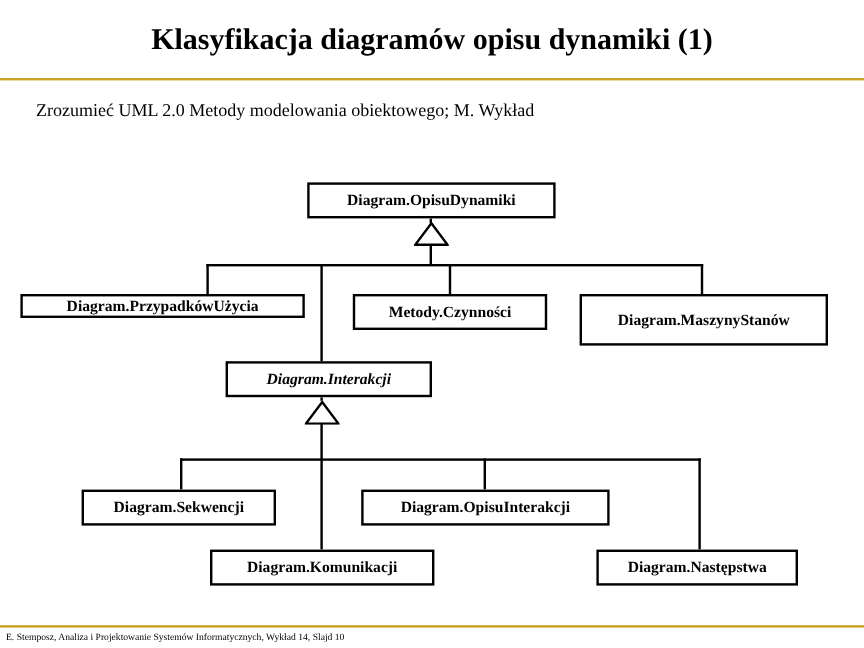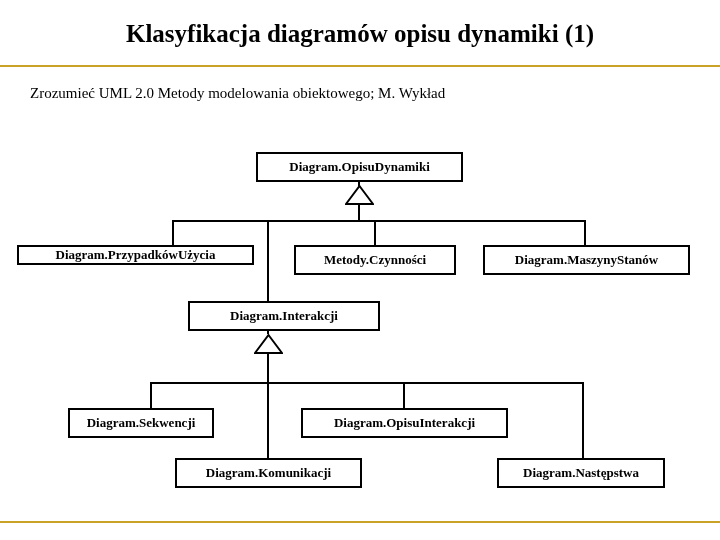--- a/index.html
+++ b/index.html
@@ -162,40 +162,41 @@
   </div>
 
   <div class="uml-box" style="left:17px; top:245px; width:237px; height:20px;">
     <span>Diagram.PrzypadkówUżycia</span>
   </div>
 
   <div class="uml-box" style="left:294px; top:245px; width:162px; height:30px;">
     <span>Metody.Czynności</span>
   </div>
 
-  <div class="uml-box" style="left:483px; top:245px; width:207px; height:30px;">
+  <div class="uml-box" style="left:483px; top:245px; width:207px; height:43px;">
     <span>Diagram.MaszynyStanów</span>
   </div>
 
-  <div class="uml-box" style="left:188px; top:301px; width:192px; height:30px;">
+  <div class="uml-box" style="left:188px; top:301px; width:172px; height:30px;font-style:italic;">
     <span>Diagram.Interakcji</span>
   </div>
 
-  <div class="uml-box" style="left:68px; top:408px; width:146px; height:30px;">
+  <div class="uml-box" style="left:68px; top:408px; width:162px; height:30px;">
     <span>Diagram.Sekwencji</span>
   </div>
 
   <div class="uml-box" style="left:301px; top:408px; width:207px; height:30px;text-align:right;">
     <span>Diagram.OpisuInterakcji</span>
   </div>
 
   <div class="uml-box" style="left:175px; top:458px; width:187px; height:30px;align-items:center;">
     <span>Diagram.Komunikacji</span>
   </div>
 
   <div class="uml-box" style="left:497px; top:458px; width:168px; height:30px;">
     <span>Diagram.Następstwa</span>
   </div>
 
   <div class="rule rule-bottom"></div>
 
+  <div class="footer">E. Stemposz, Analiza i Projektowanie Systemów Informatycznych, Wykład 14, Slajd 10</div>
 
 </div>
 
 </body></html>

